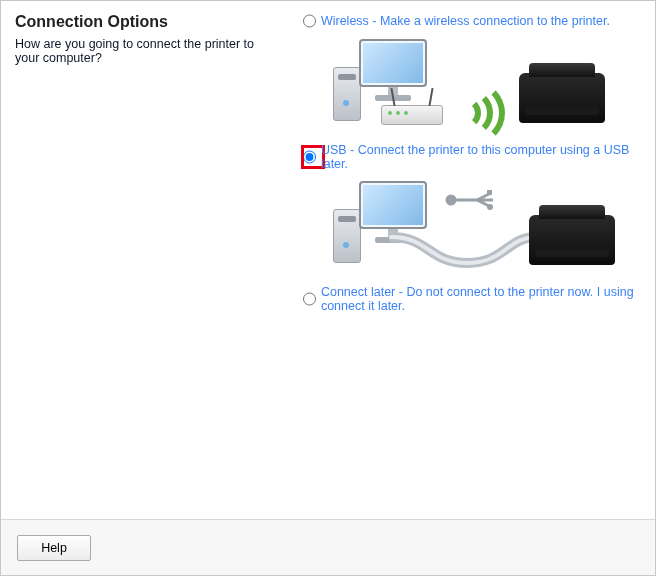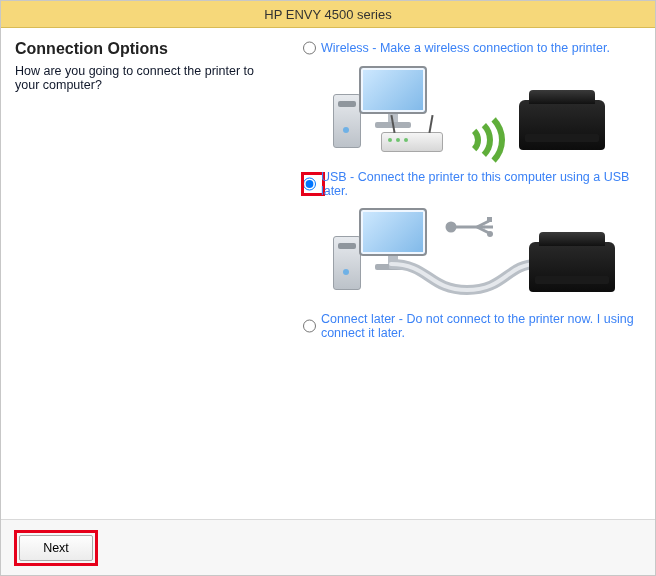--- a/index.html
+++ b/index.html
@@ -192,23 +192,20 @@
   .wifi .w2{ width:36px; height:36px; left:-4px;}
   .wifi .w3{ width:52px; height:52px; left:-8px;}
   .usb-icon{position:absolute;}
   .cable{position:absolute;}
 </style>
 </head>
 <body>
 
 <div class="window">
 
-  <div class="titlebar">
-    <span>HP ENVY 4500 series</span>
-  </div>
 
   <div class="content">
     <div class="header-row">
       <div>
         <div class="heading">Connection Options</div>
         <div class="subheading">How are you going to connect the printer to your computer?</div>
       </div>
     </div>
 
     <div class="options">
@@ -283,18 +280,16 @@
             <input type="radio" name="conn" style="">
           </span>
           <span class="option-label">Connect later - Do not connect to the printer now. I using connect it later.</span>
         </label>
       </div>
 
     </div>
   </div>
 
   <div class="footer">
-    <span class="btn-wrap-highlight">
-      <button class="btn">Next</button>
-    </span>
+    <button class="btn">Help</button>
   </div>
 
 </div>
 
 </body></html>

